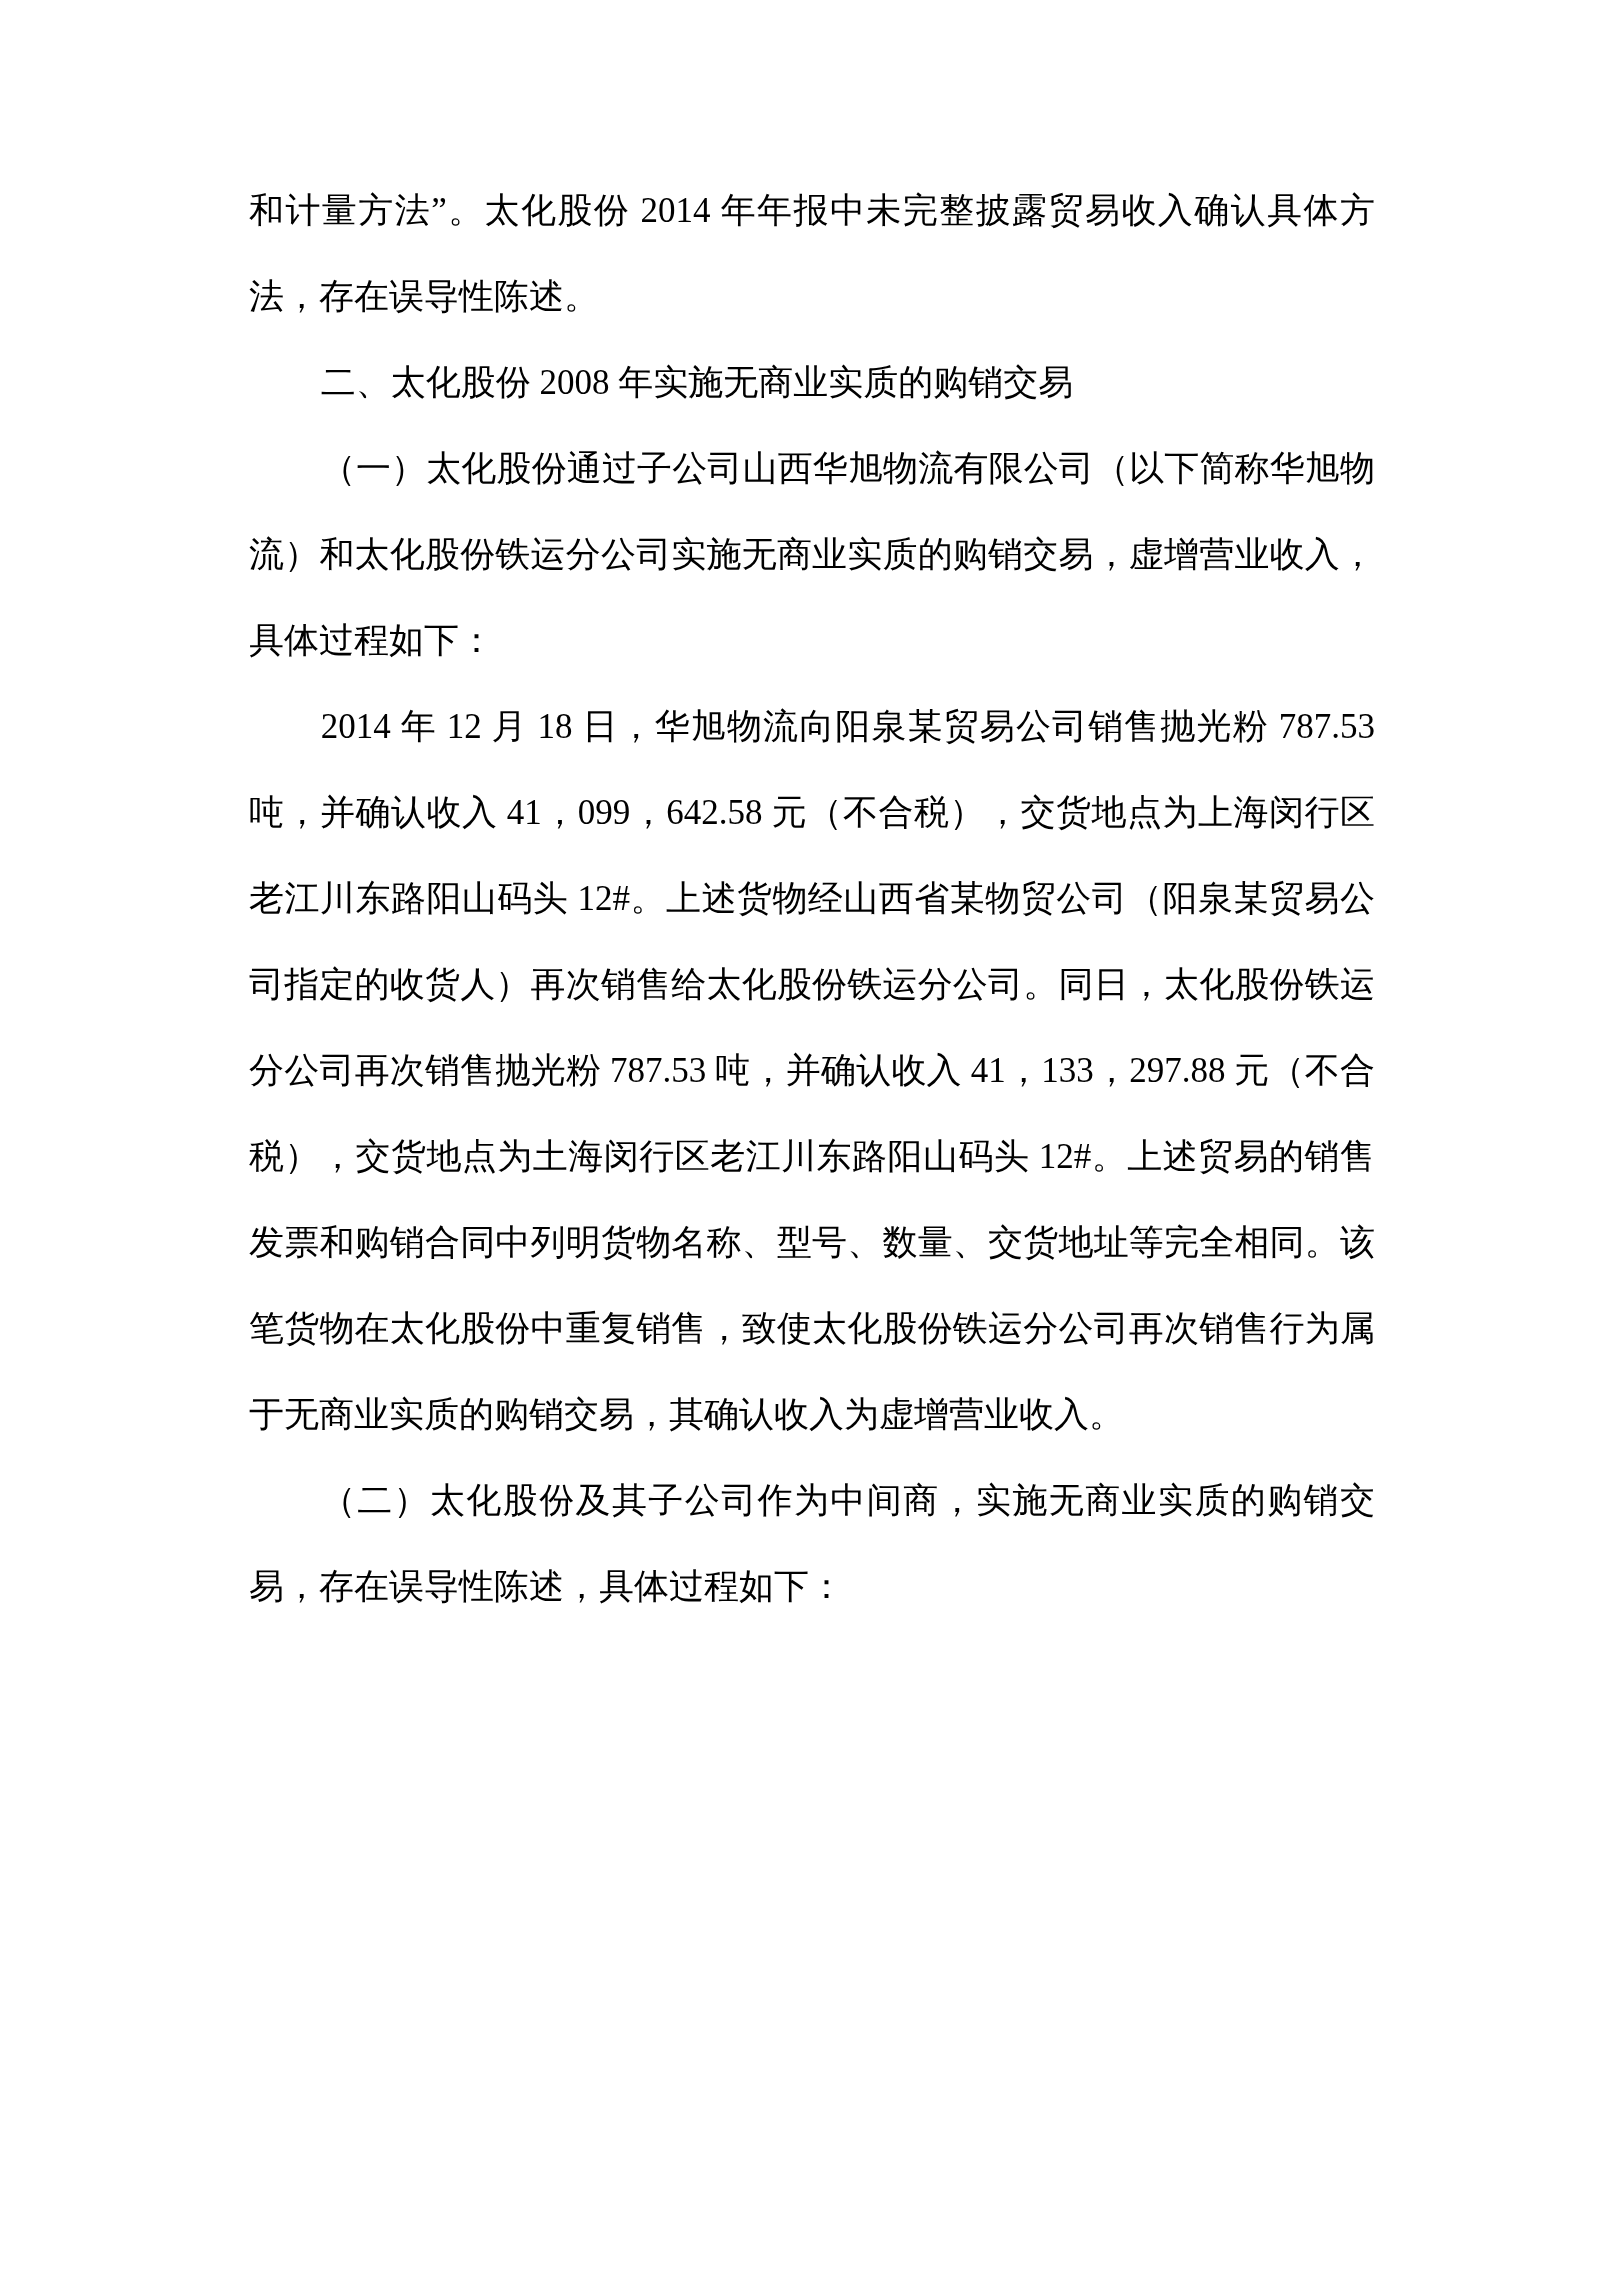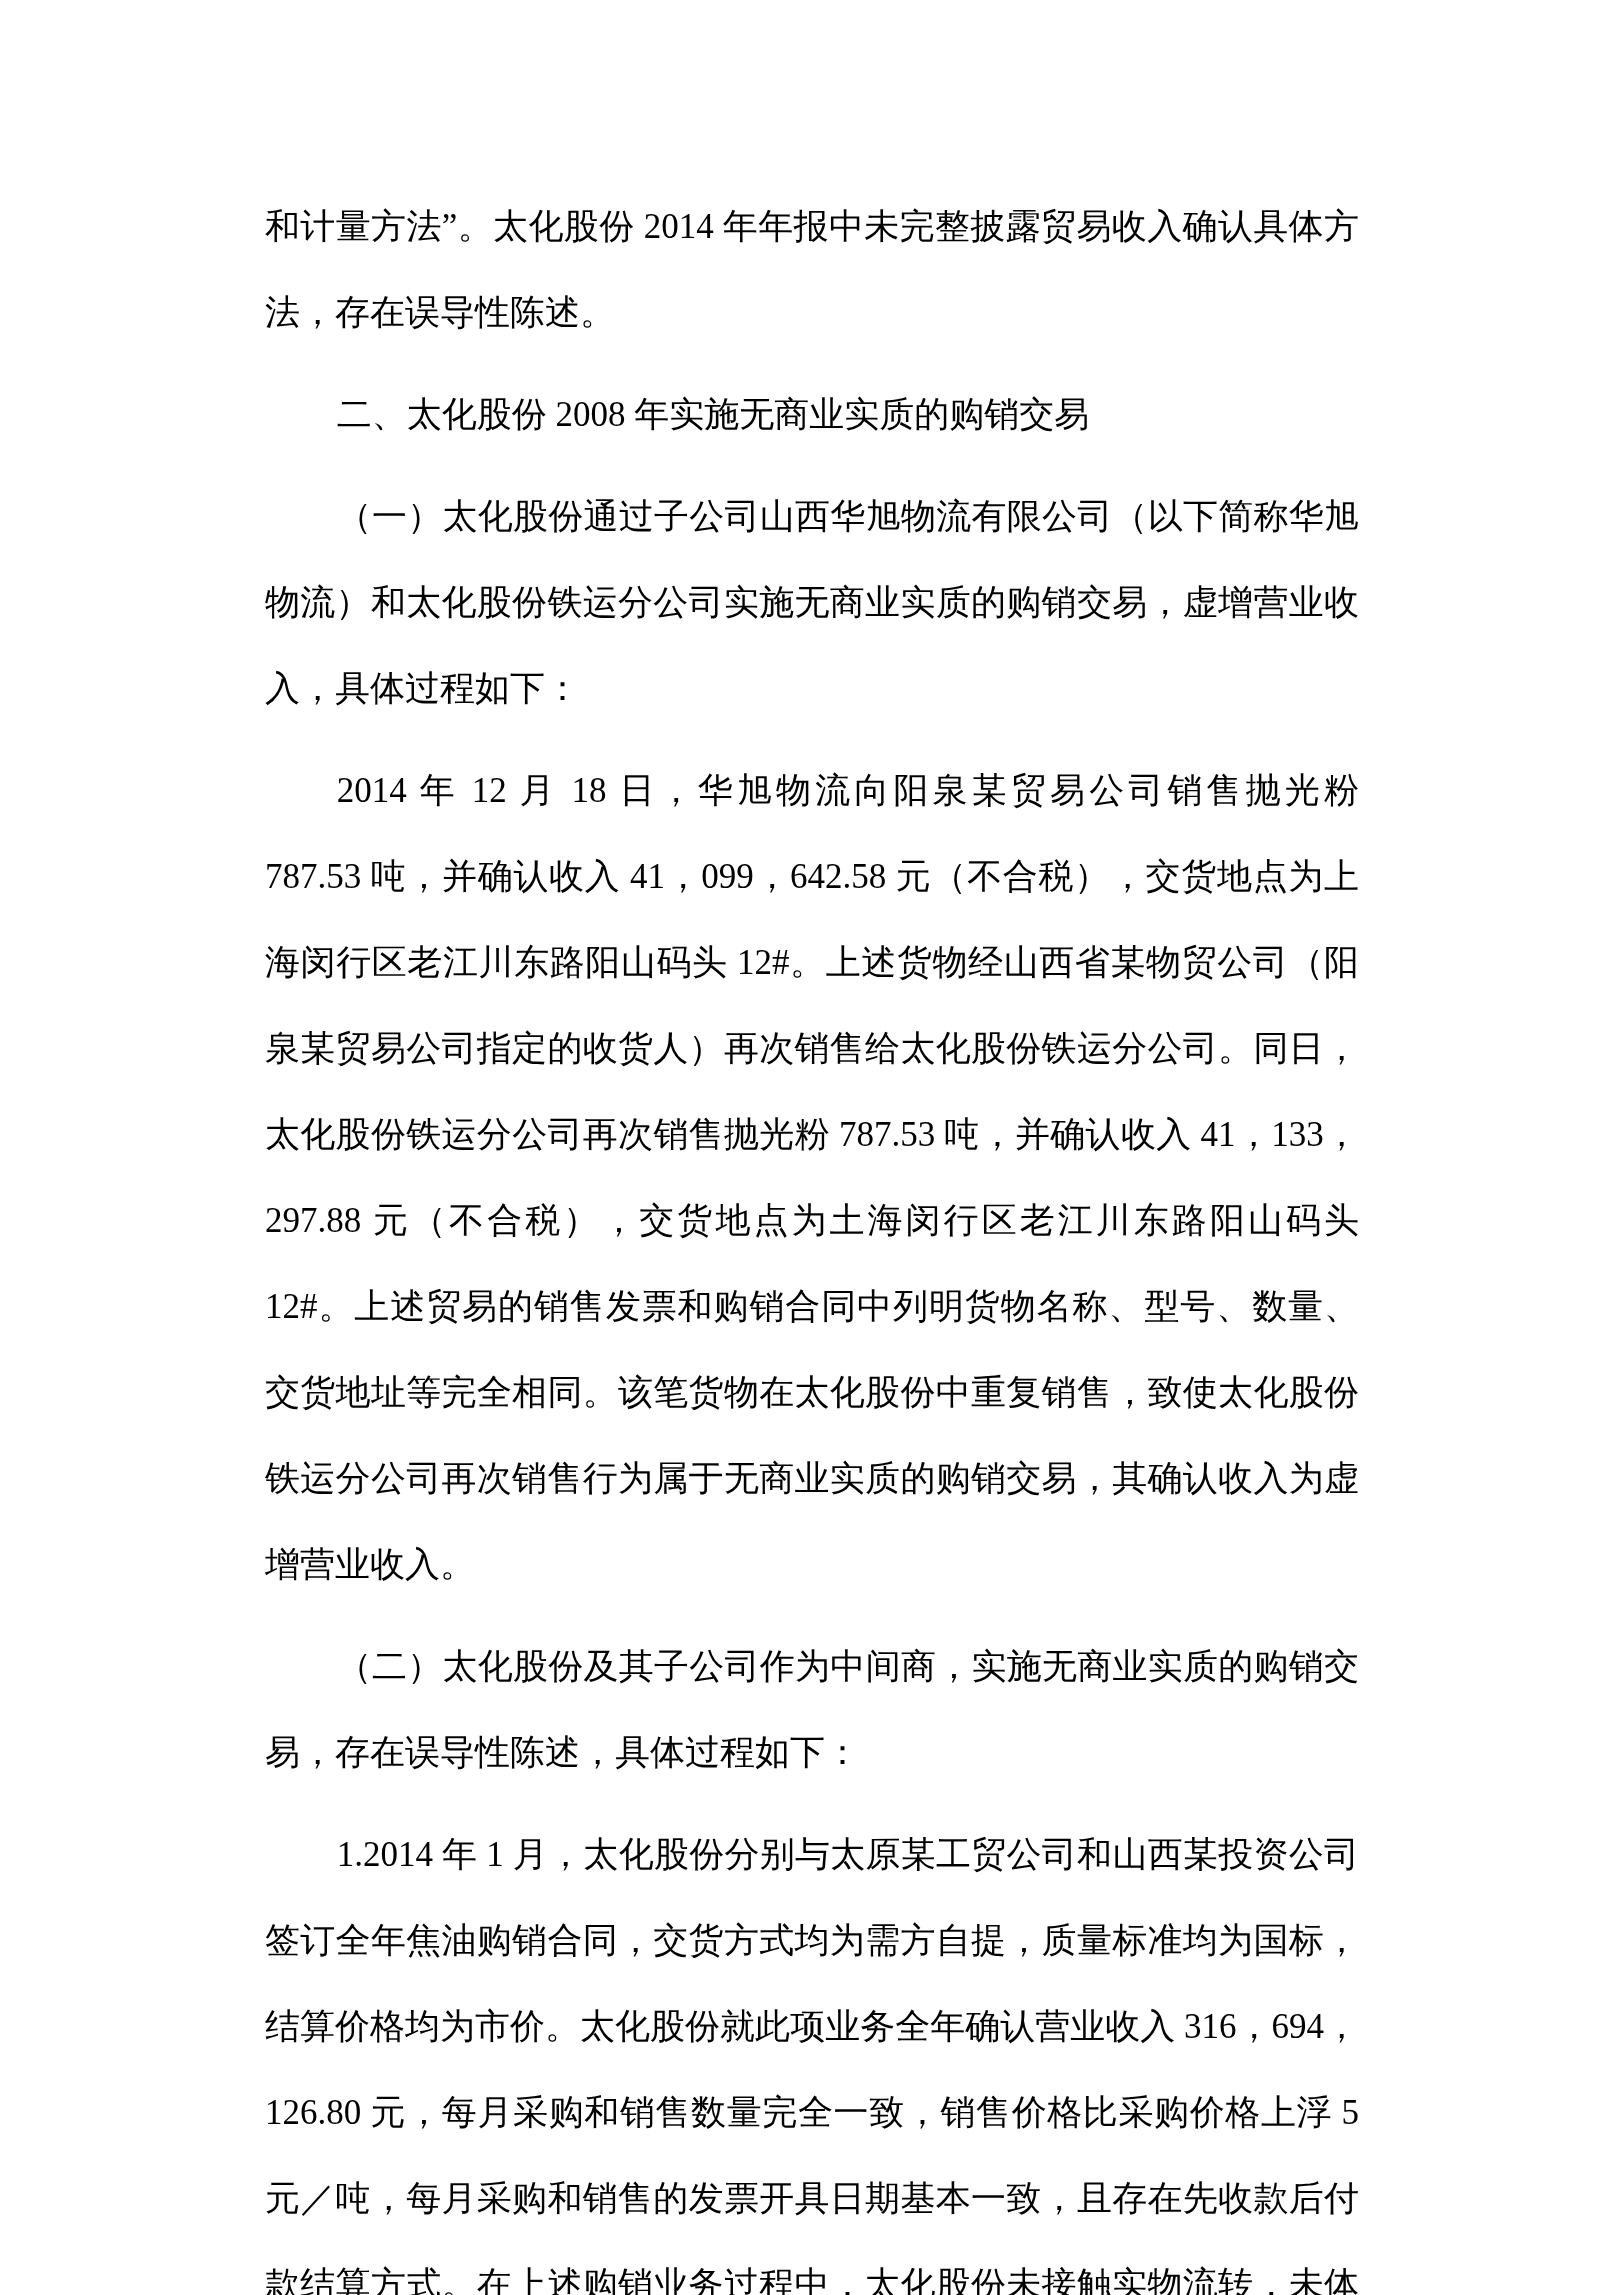--- a/index.html
+++ b/index.html
@@ -20,34 +20,33 @@
     top: 168px;
     width: 1126px;
     color: #000000;
     font-family: "Liberation Serif", "DejaVu Serif", serif;
     font-size: 35px;
     line-height: 86px;
     text-align: justify;
     text-justify: inter-ideograph;
   }
   .para {
-    margin: 16px;
+    margin: 0;
     padding: 0;
     text-indent: 2.05em;
   }
   .para.no-indent {
     text-indent: 0;
   }
 </style>
 </head>
 <body>
 
 <div class="page">
   <div class="content">
     <p class="para no-indent">和计量方法”。太化股份 2014 年年报中未完整披露贸易收入确认具体方法，存在误导性陈述。</p>
     <p class="para">二、太化股份 2008 年实施无商业实质的购销交易</p>
     <p class="para">（一）太化股份通过子公司山西华旭物流有限公司（以下简称华旭物流）和太化股份铁运分公司实施无商业实质的购销交易，虚增营业收入，具体过程如下：</p>
     <p class="para">2014 年 12 月 18 日，华旭物流向阳泉某贸易公司销售抛光粉 787.53 吨，并确认收入 41，099，642.58 元（不合税），交货地点为上海闵行区老江川东路阳山码头 12#。上述货物经山西省某物贸公司（阳泉某贸易公司指定的收货人）再次销售给太化股份铁运分公司。同日，太化股份铁运分公司再次销售抛光粉 787.53 吨，并确认收入 41，133，297.88 元（不合税），交货地点为土海闵行区老江川东路阳山码头 12#。上述贸易的销售发票和购销合同中列明货物名称、型号、数量、交货地址等完全相同。该笔货物在太化股份中重复销售，致使太化股份铁运分公司再次销售行为属于无商业实质的购销交易，其确认收入为虚增营业收入。</p>
     <p class="para">（二）太化股份及其子公司作为中间商，实施无商业实质的购销交易，存在误导性陈述，具体过程如下：</p>
-    <p class="para">1.2014 年 1 月，太化股份分别与太原某工贸公司和山西某投资公司签订全年焦油购销合同，交货方式均为需方自提，质量标准均为国标，结算价格均为市价。太化股份就此项业务全年确认营业收入 316，694，126.80 元，每月采购和销售数量完全一致，销售价格比采购价格上浮 5 元／吨，每月采购和销售的发票开具日期基本一致，且存在先收款后付款结算方式。在上述购销业务过程中，太化股份未接触实物流转，未体现对货物质量验收、购销货物的议价和定价过程，</p>
   </div>
 </div>
 
 
 </body></html>

